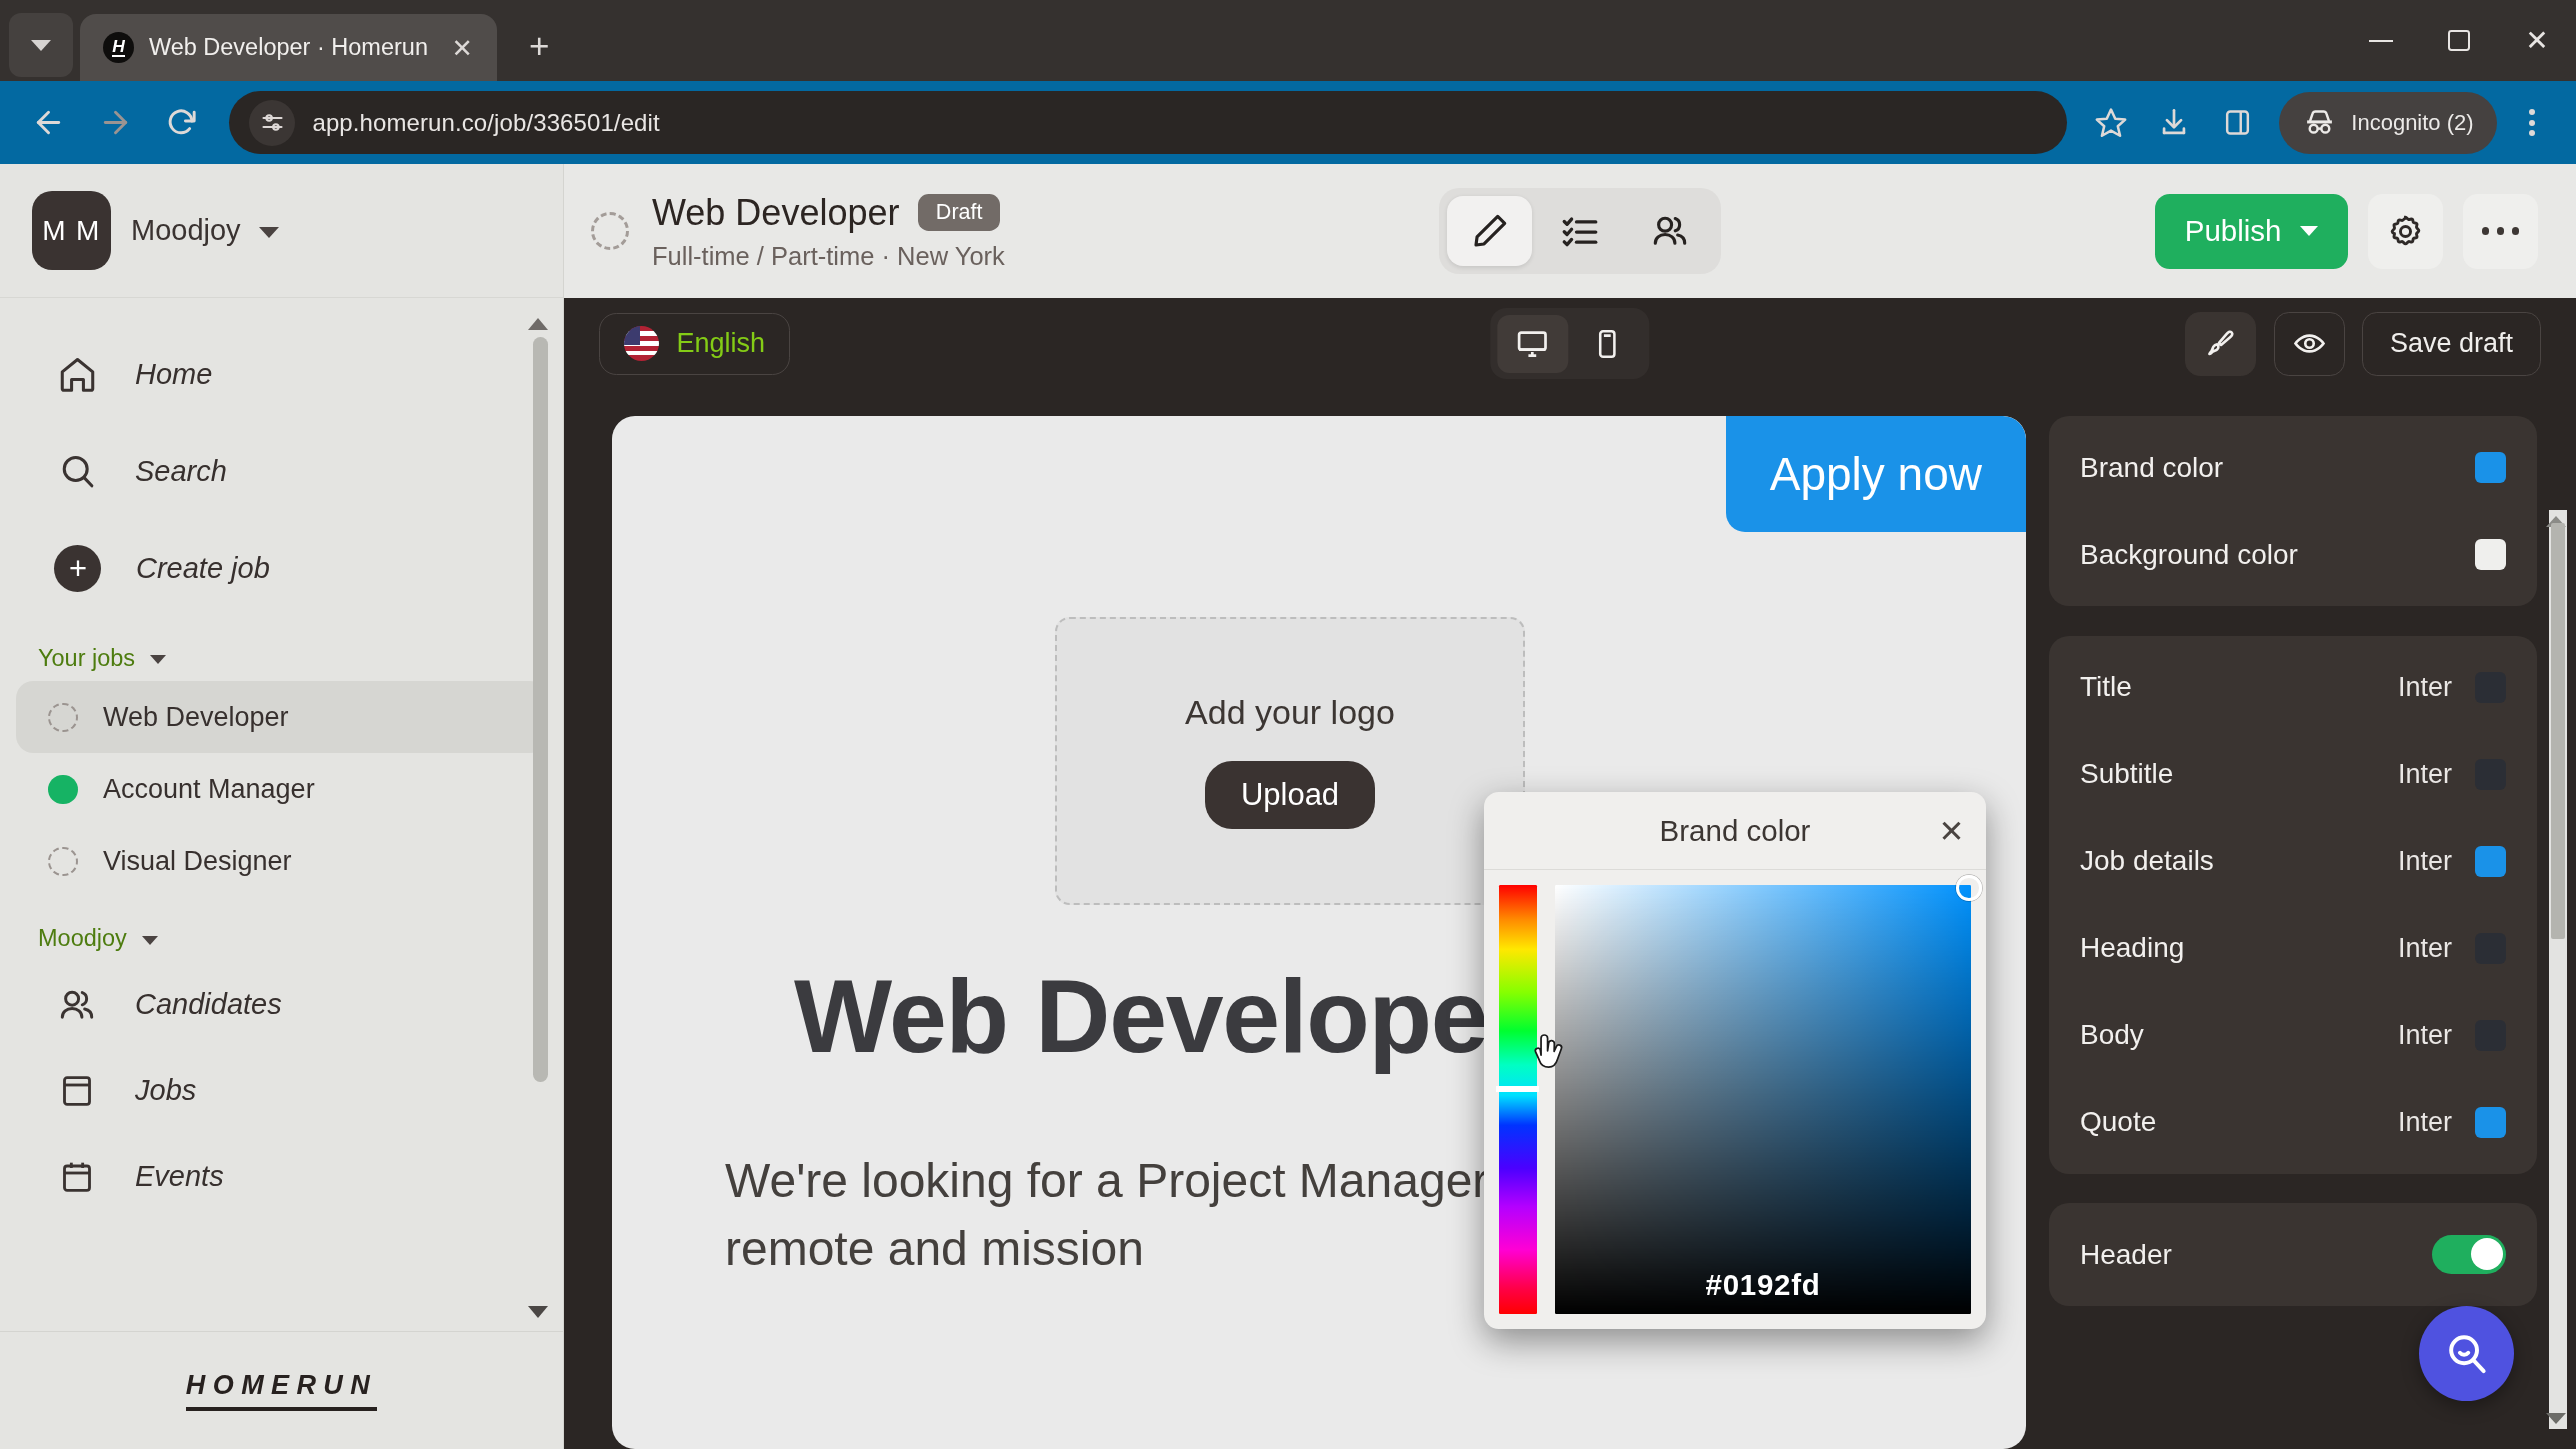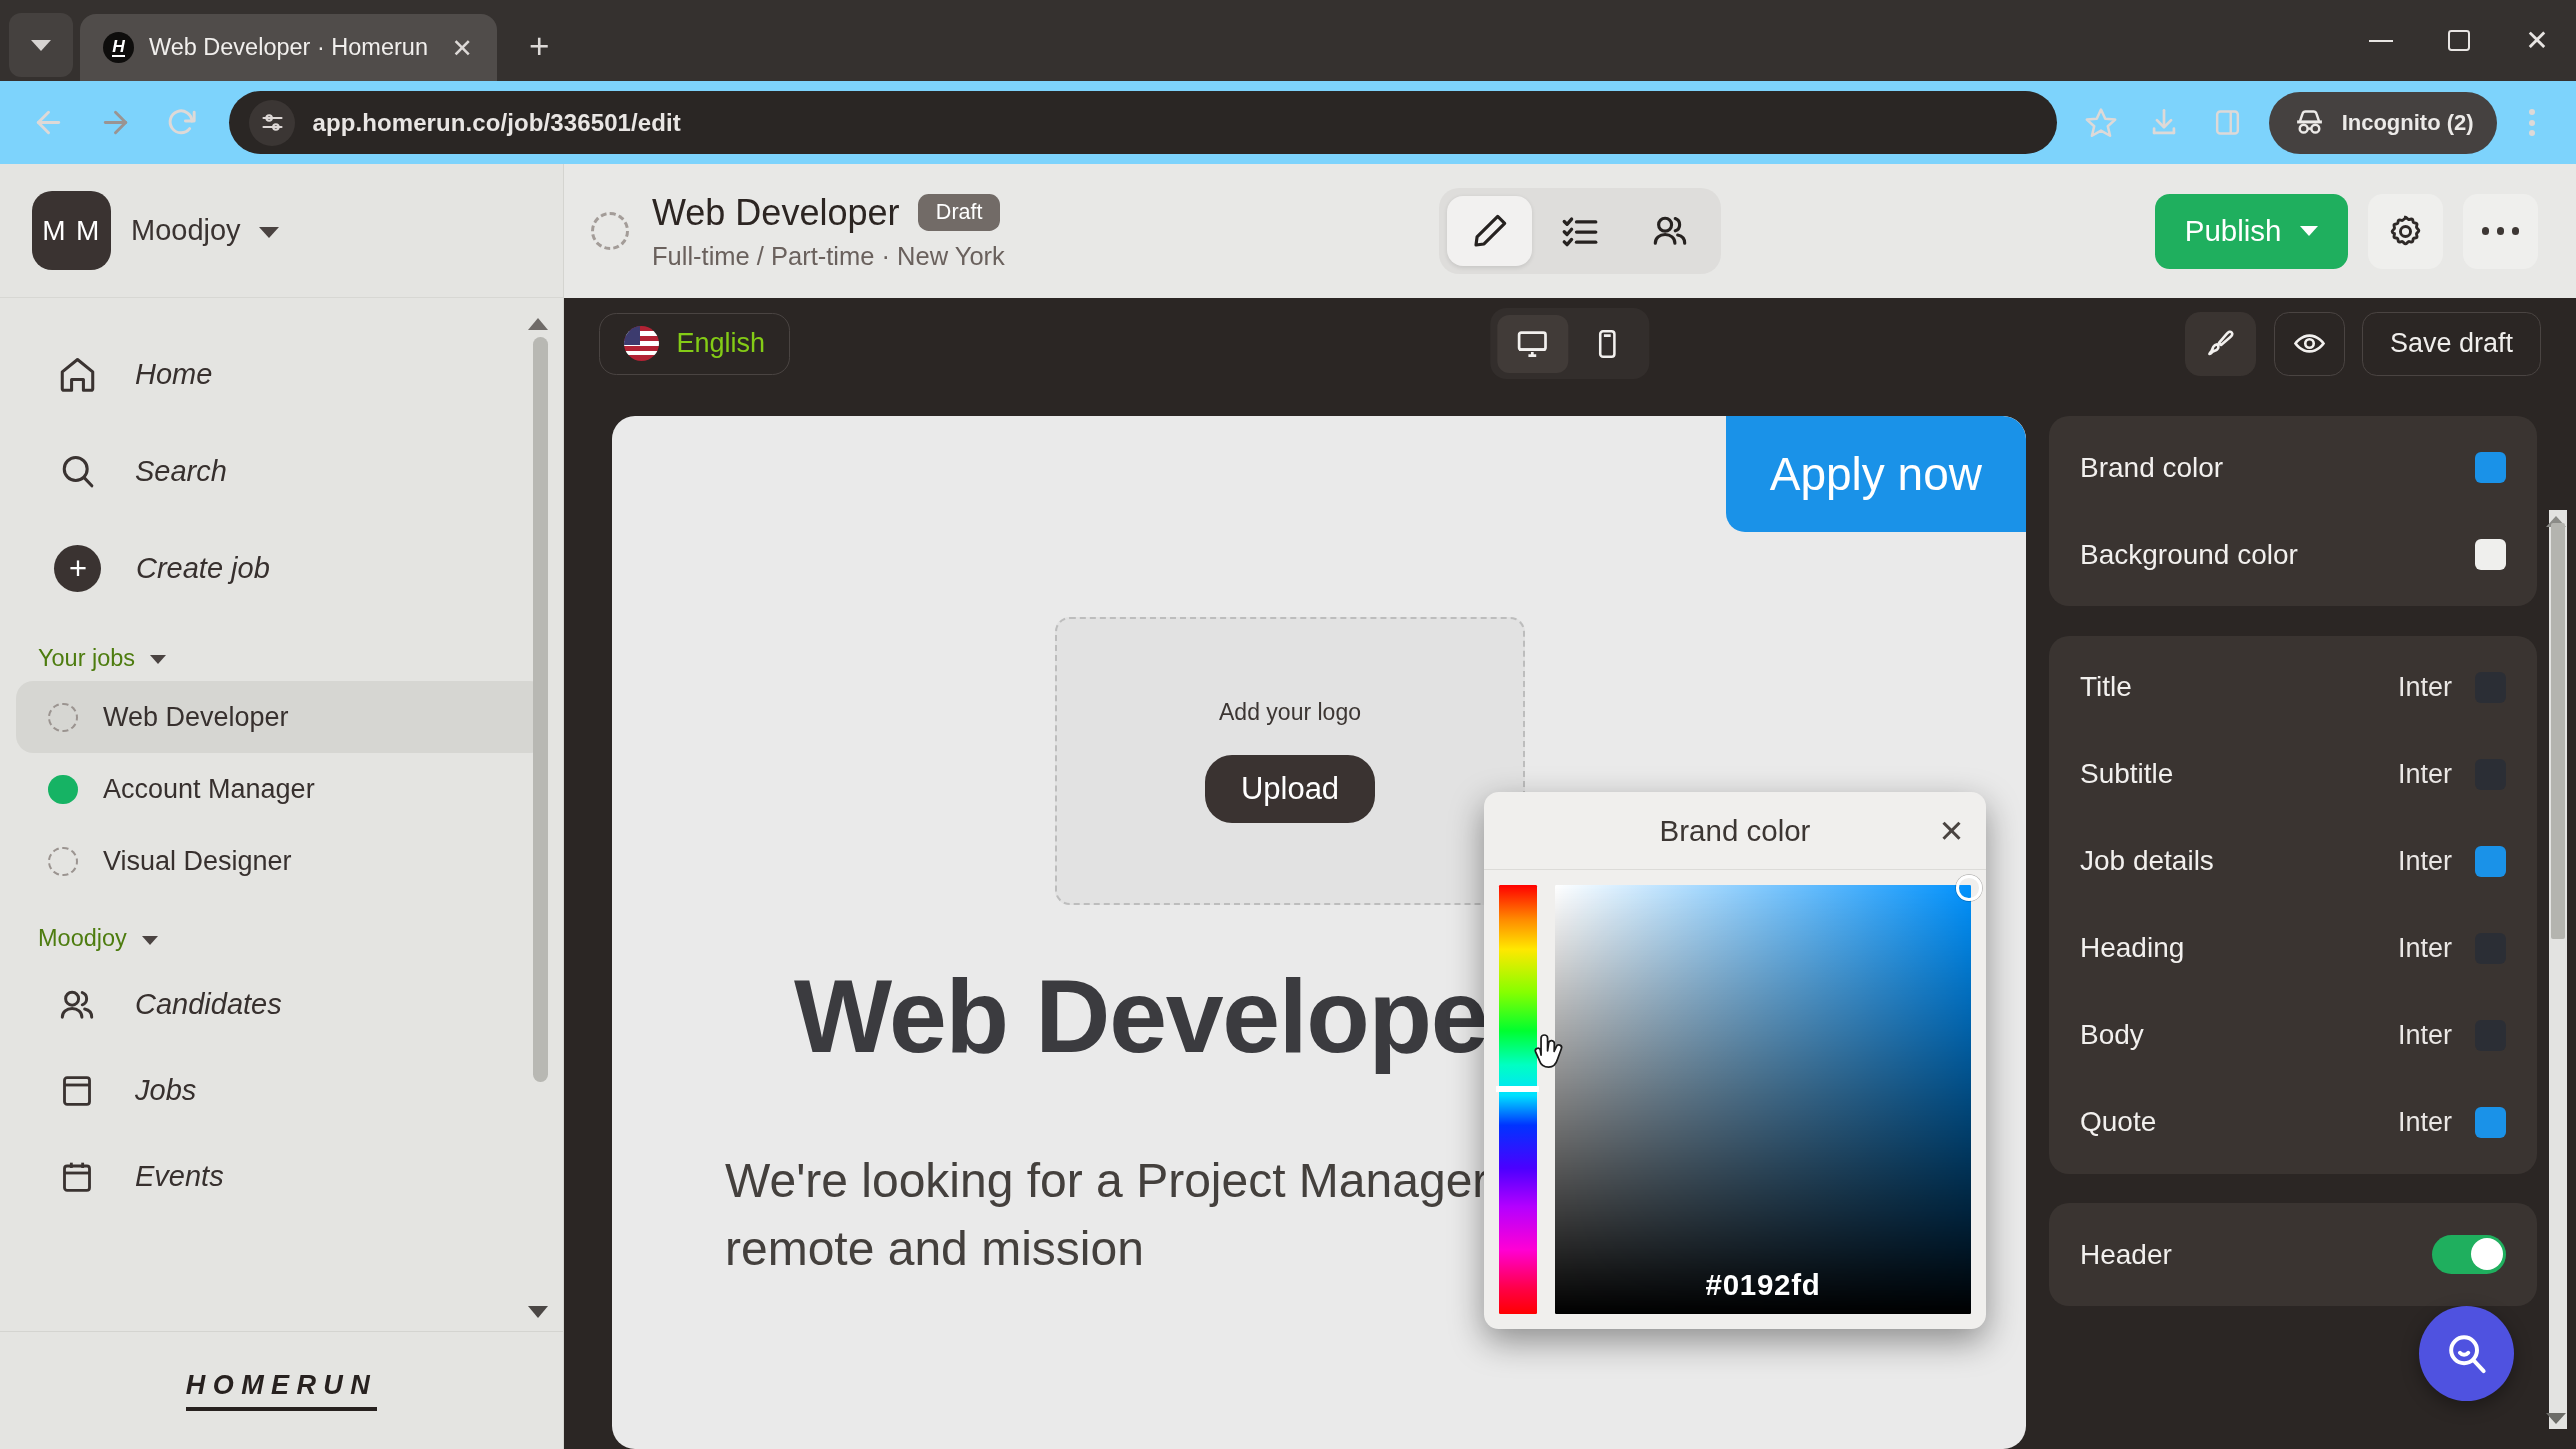--- a/index.html
+++ b/index.html
@@ -43,22 +43,22 @@
     color: #ddd9d7; font-weight: 300; }
 
   .win-controls { position: absolute; right: 0; top: 0; height: 81px; display: flex; }
   .win-btn { width: 78px; height: 81px; display: flex; align-items: center;
     justify-content: center; color: #e8e5e3; }
   .wb-min { width: 24px; height: 2px; background: #e8e5e3; }
   .wb-max { width: 21.5px; height: 21.5px; border: 2px solid #e8e5e3; border-radius: 3.4px; }
   .wb-x { font-size: 28px; line-height: 1; font-weight: 300; }
 
   .toolbar {
-    height: 83px; background: #7dd3fc; display: flex; align-items: center;
-    padding: 0 17.4px; gap: 4px; flex: 0 0 83px; font-weight: bold;
+    height: 83px; background: #0369a1; display: flex; align-items: center;
+    padding: 0 17.4px; gap: 4px; flex: 0 0 83px;
   }
   .nav-btn { width: 63px; height: 63px; border-radius: 50%; display: flex;
     align-items: center; justify-content: center; color: #ded9d7; font-size: 31px; }
   .omnibox {
     flex: 1; height: 63px; background: #2a2624; border-radius: 32px; display: flex;
     align-items: center; padding: 0 20px; margin: 0 10.7px; gap: 17.4px;
   }
   .omni-icon-wrap { width: 46px; height: 46px; border-radius: 50%; background: #3b3634;
     display:flex; align-items:center; justify-content:center; flex: 0 0 46px; }
   .omni-url { font-size: 24px; color: #e9e6e4; letter-spacing: 0.1px; }
@@ -186,21 +186,21 @@
 
   
   .canvas-wrap { flex: 1; padding: 27px 0 0 48px; min-width: 0; }
   .canvas { background: #eaeaea; border-radius: 23px; height: 100%; position: relative;
     overflow: hidden; }
   .apply-now { position: absolute; right: 0; top: 0; background: #1a92e8; color: #fff;
     font-size: 46px; padding: 31px 44px; border-radius: 0 23px 0 19px; }
   .logo-drop { position: absolute; left: 443px; top: 201px; width: 470px; height: 288px;
     border: 2.7px dashed #bdbdbd; border-radius: 14.8px; background: #e2e2e2;
     display: flex; flex-direction: column; align-items: center; justify-content: center; gap: 29.5px; }
-  .logo-drop .t { font-size: 23px; color: #3c3633; }
+  .logo-drop .t { font-size: 34px; color: #3c3633; }
   .btn-upload { background: #3a3331; color: #fff; font-size: 31px; padding: 16px 36px;
     border-radius: 27px; }
   .canvas-h1 { position: absolute; left: 182px; top: 541px; font-size: 104px;
     font-weight: 700; color: #3b3b3f; letter-spacing: -1.3px; white-space: nowrap; }
   .canvas-p { position: absolute; left: 113px; top: 731px; font-size: 48px;
     color: #44403d; line-height: 1.42; width: 1140px; }
 
   
   .rail { width: 550px; flex: 0 0 550px; padding: 27px 39px 0 23px; display: flex;
     flex-direction: column; gap: 29.5px; }

